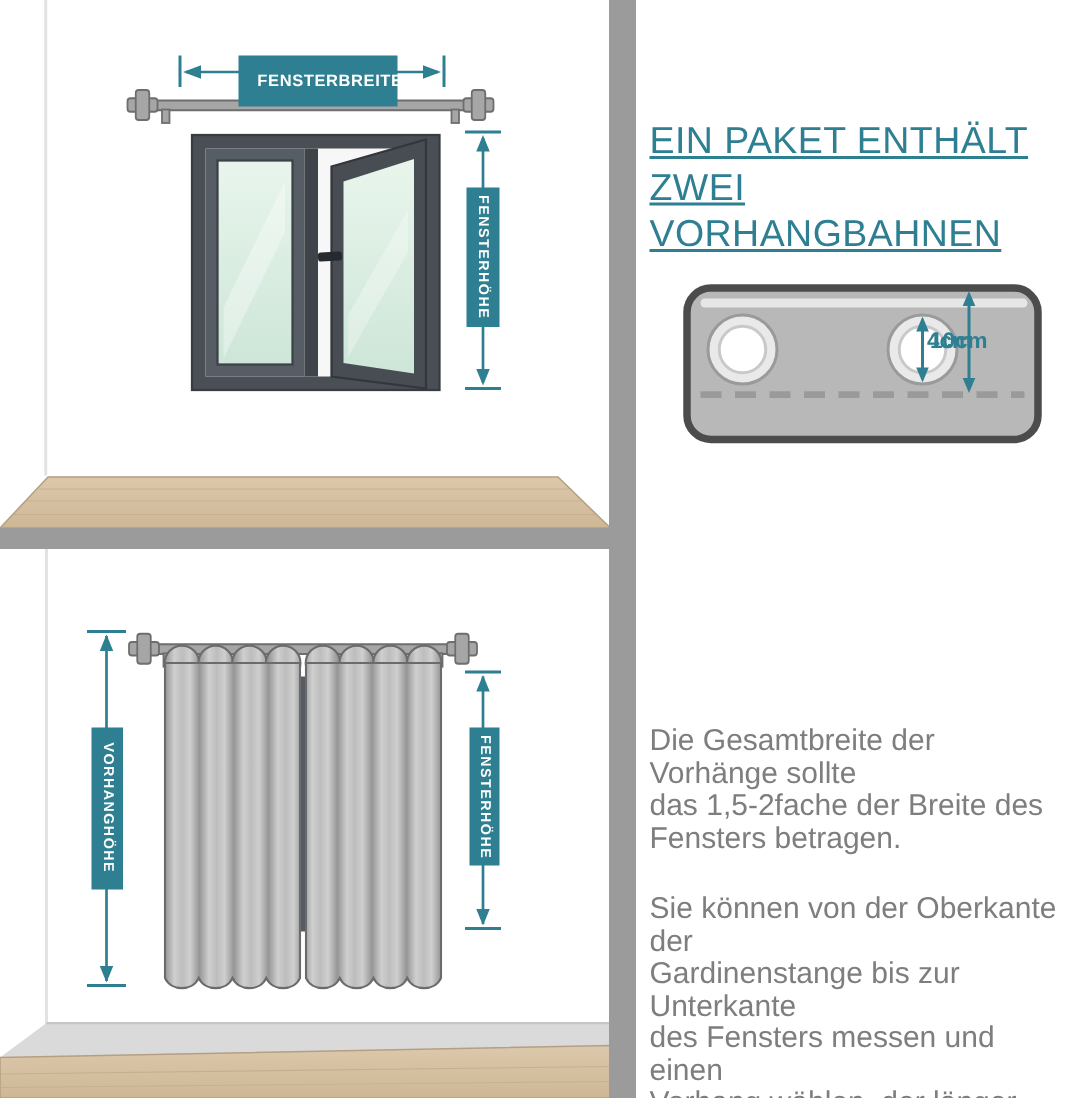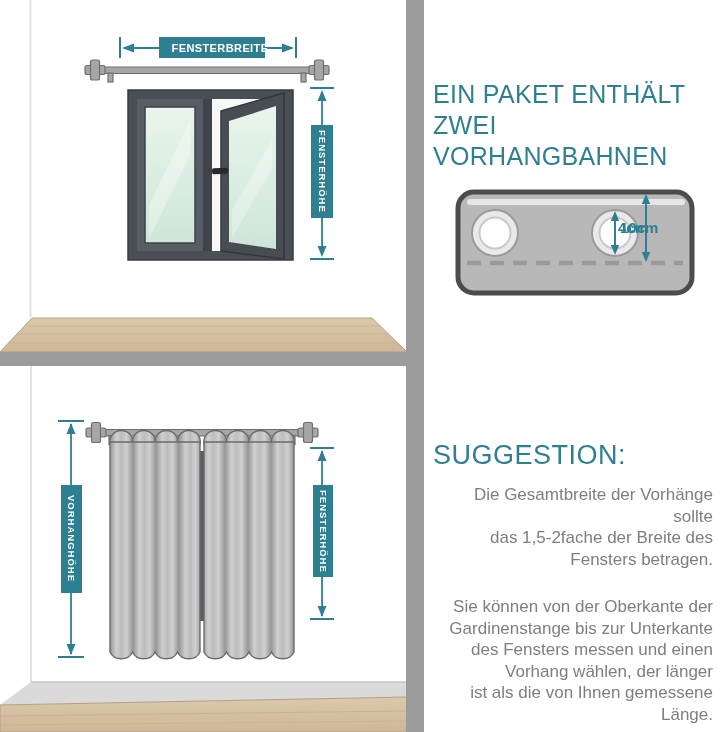--- a/index.html
+++ b/index.html
@@ -7,44 +7,44 @@
     position:relative;width:720px;height:732px;overflow:hidden;background:#ffffff;
     font-family:"Liberation Sans","DejaVu Sans",sans-serif;
   }
   .scene-svg{position:absolute;left:0;}
   .vbar{position:absolute;left:406px;top:0;width:18px;height:732px;background:#9b9b9b;}
   .hbar{position:absolute;left:0;top:352px;width:424px;height:14px;background:#9b9b9b;}
   .dlabel{
     position:absolute;background:#2e7f91;color:#ffffff;font-weight:bold;
     display:flex;align-items:center;justify-content:center;text-align:center;
   }
-  .dlabel.horiz{left:159px;top:37px;width:90px;height:21px;font-size:11px;letter-spacing:.4px;padding-left:16px;}
+  .dlabel.horiz{left:159px;top:37px;width:90px;height:34px;font-size:11px;letter-spacing:.4px;padding-left:16px;}
   .dlabel.vert{writing-mode:vertical-rl;text-orientation:mixed;font-size:9.5px;letter-spacing:1px;}
   #lbl-fh-top{left:311px;top:125px;width:22px;height:93px;}
   #lbl-vh{left:61px;top:485px;width:21px;height:108px;}
   #lbl-fh-bottom{left:313px;top:485px;width:20px;height:92px;}
   .heading{
     position:absolute;left:433px;top:79px;width:285px;
-    color:#2e7f91;font-size:25px;line-height:31px;letter-spacing:.3px;white-space:pre-line;
+    color:#2e7f91;font-size:25px;line-height:31px;letter-spacing:.3px;white-space:pre-line;text-decoration:underline;
   }
   .grommet-svg{position:absolute;left:455px;top:189px;}
   .meas{position:absolute;top:219px;color:#2e7f91;font-weight:bold;font-size:15px;}
   .meas-4{left:618px;}
   .meas-10{left:620px;}
   .caption{
     position:absolute;left:470px;top:304px;width:240px;
     color:#7e7e7e;font-size:19px;line-height:26px;letter-spacing:.2px;white-space:pre-line;
   }
   .sugg-heading{
     position:absolute;left:433px;top:440px;
     color:#2e7f91;font-size:27px;letter-spacing:.5px;
   }
   .para{
     position:absolute;left:433px;width:280px;
-    color:#7e7e7e;font-size:17px;line-height:21.5px;white-space:pre-line;text-align:right;
+    color:#7e7e7e;font-size:20px;line-height:21.5px;white-space:pre-line;
   }
   .para.p1{top:484px;}
   .para.p2{top:596px;}
 </style>
 </head>
 <body>
 
 <div class="canvas">
 
   <svg class="scene-svg" style="top:0;" width="407" height="352" viewBox="0 0 407 352">
@@ -199,21 +199,20 @@
       <line x1="191" y1="9" x2="191" y2="69" stroke="#2e7f91" stroke-width="2"></line>
       <polygon points="191,5 186.8,15 195.2,15" fill="#2e7f91"></polygon>
       <polygon points="191,73 186.8,63 195.2,63" fill="#2e7f91"></polygon>
     </g>
   </svg>
 
   <div class="meas meas-4">4cm</div>
   <div class="meas meas-10">10cm</div>
 
 
-  <div class="sugg-heading">SUGGESTION:</div>
   <div class="para p1">Die Gesamtbreite der Vorhänge sollte
 das 1,5-2fache der Breite des
 Fensters betragen.</div>
   <div class="para p2">Sie können von der Oberkante der
 Gardinenstange bis zur Unterkante
 des Fensters messen und einen
 Vorhang wählen, der länger
 ist als die von Ihnen gemessene Länge.</div>
 
 </div>

